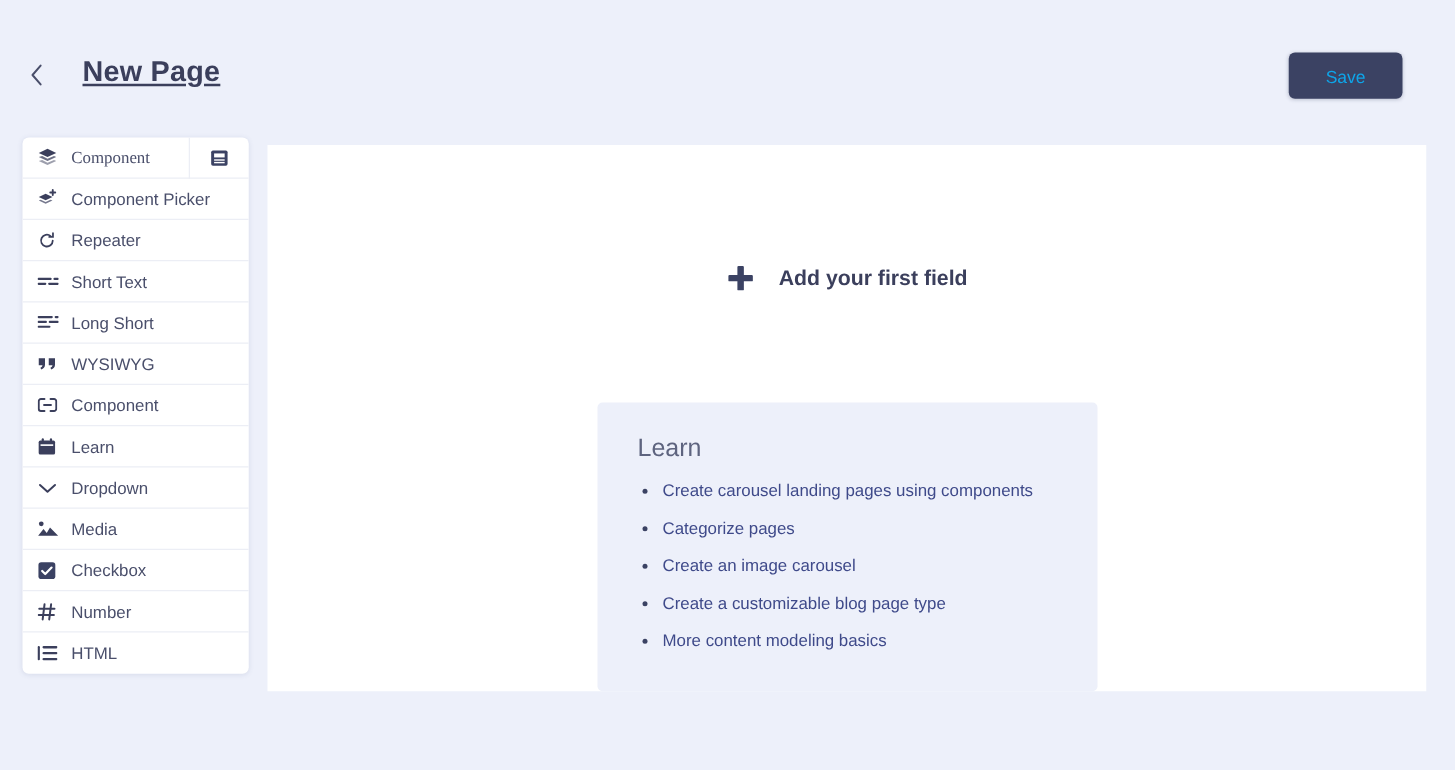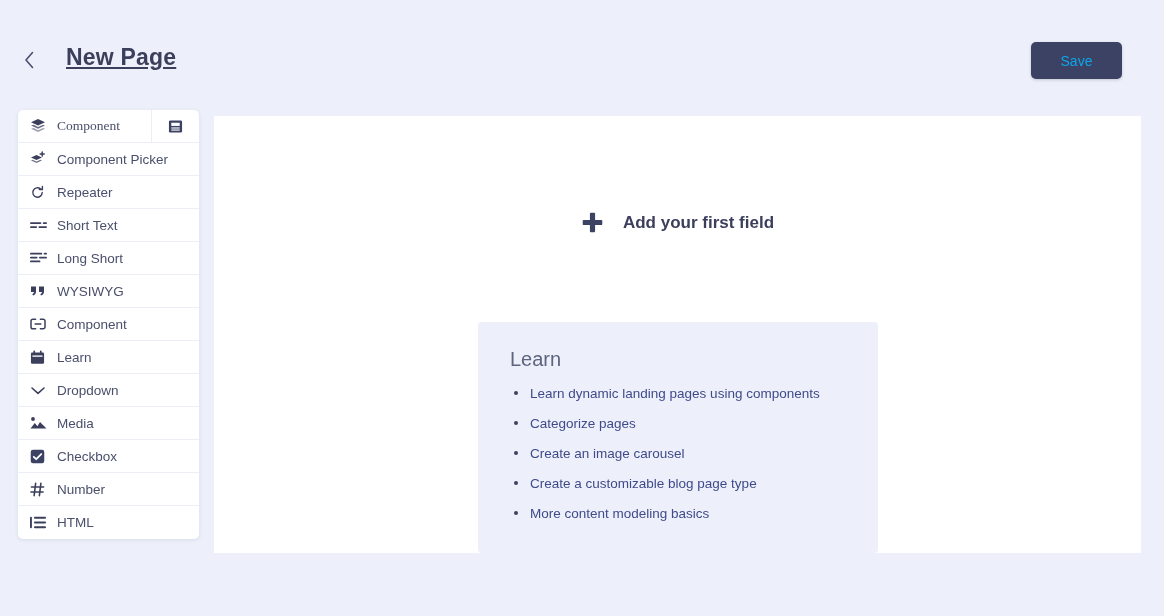--- a/index.html
+++ b/index.html
@@ -295,21 +295,21 @@
           <rect x="1.8" y="9.3" width="20.4" height="5.4" rx="1"></rect>
         </svg>
       </span>
       <span class="add-field-label">Add your first field</span>
     </div>
 
     <div class="learn-card">
       <div class="learn-title">Learn</div>
       <ul class="learn-list">
         <li>
-          <a class="learn-link">Learn dynamic landing pages using components</a>
+          <a class="learn-link">Create carousel landing pages using components</a>
         </li>
         <li>
           <a class="learn-link">Categorize pages</a>
         </li>
         <li>
           <a class="learn-link">Create an image carousel</a>
         </li>
         <li>
           <a class="learn-link">Create a customizable blog page type</a>
         </li>

